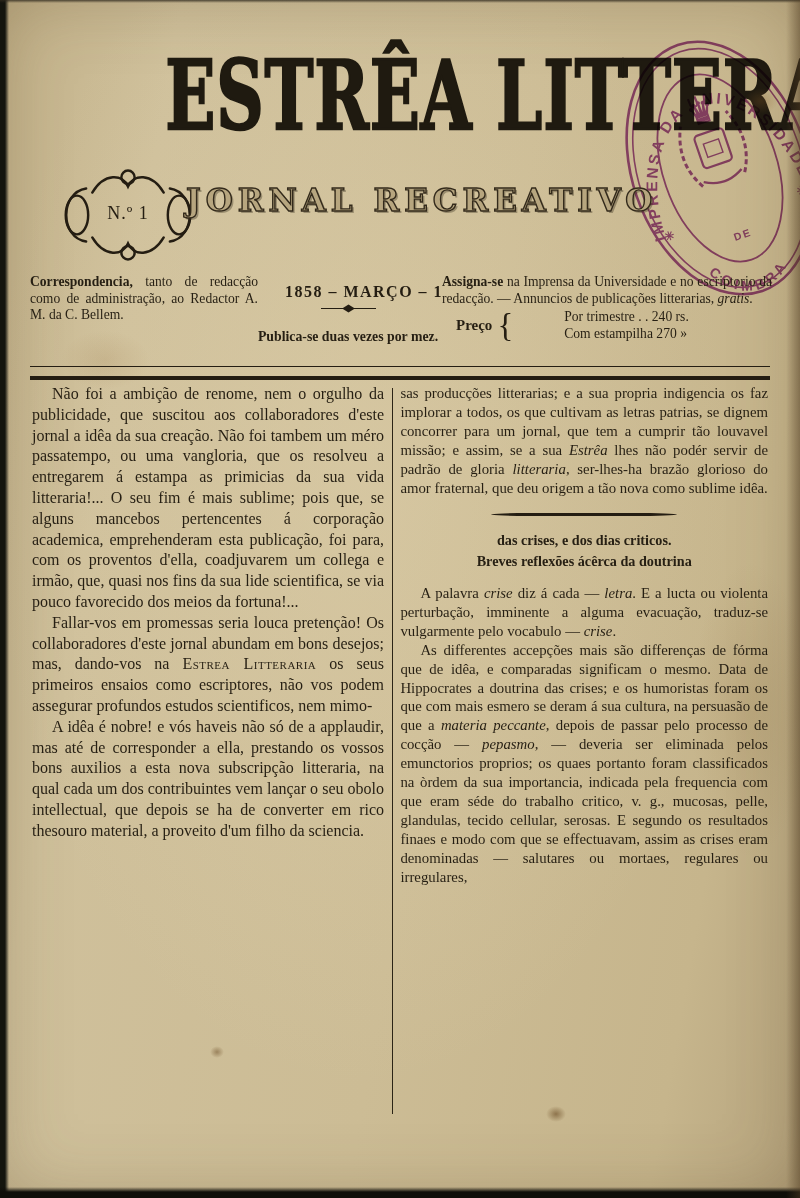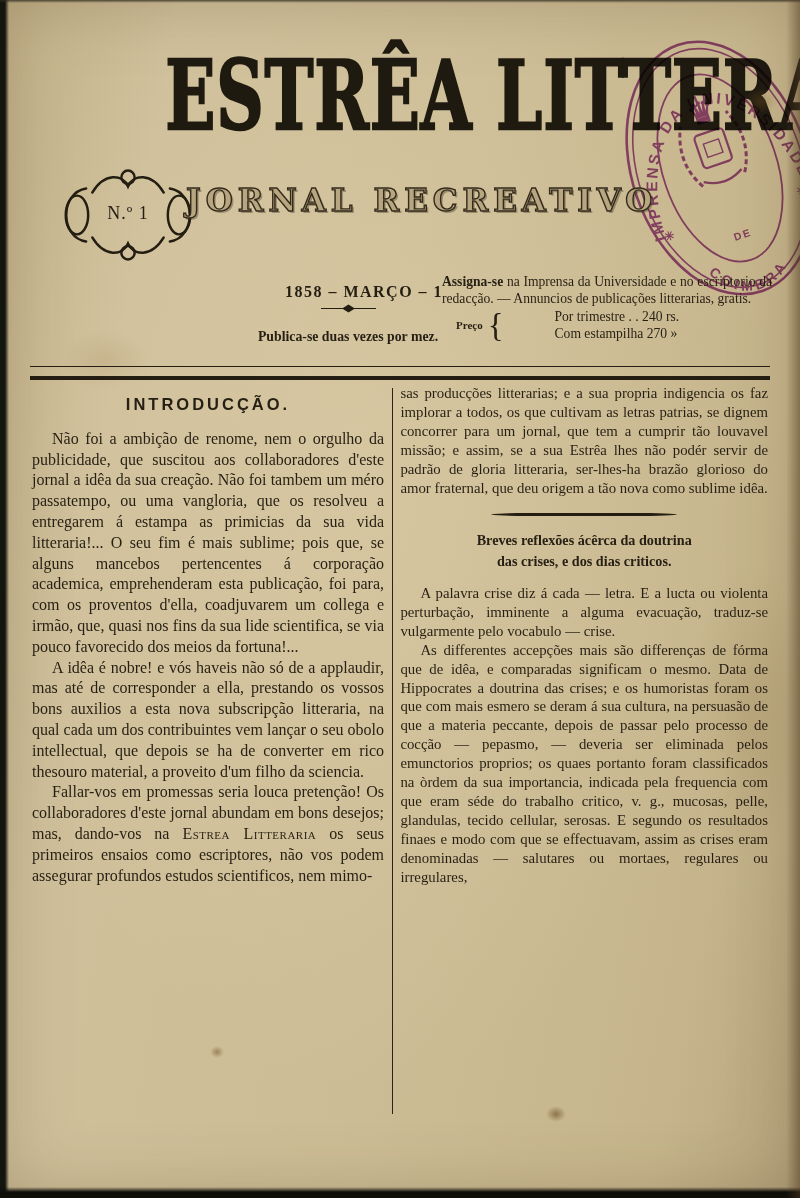--- a/index.html
+++ b/index.html
@@ -56,40 +56,40 @@
   .info-left p{margin:0;}
   .info-left p + p{text-indent:12px;}
   .info-center{width:176px;margin:0 2px;display:flex;flex-direction:column;align-items:center;text-align:center;}
   .orn{margin-top:30px;display:flex;align-items:center;}
   .orn .bar{width:22px;height:1.6px;background:#241d12;}
   .orn .knot{width:9px;height:9px;margin:0 1px;background:#241d12;transform:scale(1,.62) rotate(45deg);}
   .publish-note{margin-top:16px;font-weight:bold;font-size:13.8px;white-space:nowrap;}
   .info-right{width:330px;margin-left:4px;}
   .info-right p{margin:0;}
   .price-row{display:flex;align-items:center;margin-top:2px;}
-  .price-label{font-weight:bold;font-size:11px;margin-left:14px;}
+  .price-label{font-weight:bold;font-size:15px;margin-left:14px;}
   .brace{font-size:33px;font-weight:normal;margin:0 3px 0 5px;line-height:1;}
   .price-lines{font-size:13.6px;line-height:16.6px;white-space:nowrap;}
   .price-lines span{display:block;margin-left:48px;}
 
   .double-rule{position:absolute;top:366px;left:30px;width:740px;height:9px;
     border-top:1.5px solid #241d12;border-bottom:4px solid #241d12;}
 
   
   .columns{position:absolute;top:384px;left:32px;width:736px;height:730px;display:flex;}
   .col-left{width:352px;font-size:16px;line-height:20.8px;text-align:justify;}
   .col-divider{width:1.4px;background:#2b2416;margin:4px 7px 0 8px;}
   .col-right{flex:1;font-size:14.8px;line-height:18.9px;text-align:justify;}
   .col p{margin:0;text-indent:20px;}
   .col p.no-indent{text-indent:0;}
   .intro-heading{margin:10px 0 14px;text-align:center;font-family:"Liberation Sans", sans-serif;
     font-weight:bold;font-size:16.5px;letter-spacing:3px;}
   .section-rule{width:186px;height:2.6px;background:#241d12;border:0;margin:16px auto 14px;border-radius:40%/100%;}
   .section-heading{margin:0 0 12px;text-align:center;font-weight:bold;font-size:14.2px;line-height:21px;}
-  .seg-i{}
+  .seg-i{font-style:italic;}
   .seg-b{font-weight:bold;}
   .seg-sc{font-variant:small-caps;letter-spacing:.5px;}
 </style>
 </head>
 <body>
 
 <div class="page">
   <div class="stain s4"></div>
   <div class="stain s5"></div>
 
@@ -145,20 +145,21 @@
     <div class="cart-label">N.º 1</div>
   </div>
 
   <div class="subtitle">JORNAL RECREATIVO</div>
 
 
   <div class="date-line">1858 – MARÇO – 1</div>
 
   <div class="info-row">
     <div class="info-col info-left">
+      <p><span class="seg-b">Correspondencia,</span><span> tanto de redacção como de administração, ao Redactor A. M. da C. Bellem.</span></p>
     </div>
     <div class="info-col info-center">
       <div class="orn">
         <span class="bar"></span>
           <span class="knot"></span>
           <span class="bar"></span>
       </div>
       <div class="publish-note">Publica-se duas vezes por mez.</div>
     </div>
     <div class="info-col info-right">
@@ -171,32 +172,31 @@
           <span>Com estampilha 270 »</span>
         </span>
       </div>
     </div>
   </div>
 
   <div class="double-rule"></div>
 
   <div class="columns">
     <div class="col col-left">
-      <h2 class="intro-heading">INTRODUCÇÃO.</h2>
       <p><span>Não foi a ambição de renome, nem o orgulho da publicidade, que suscitou aos collaboradores d'este jornal a idêa da sua creação. Não foi tambem um méro passatempo, ou uma vangloria, que os resolveu a entregarem á estampa as primicias da sua vida litteraria!... O seu fim é mais sublime; pois que, se alguns mancebos pertencentes á corporação academica, emprehenderam esta publicação, foi para, com os proventos d'ella, coadjuvarem um collega e irmão, que, quasi nos fins da sua lide scientifica, se via pouco favorecido dos meios da fortuna!...</span></p>
+      <p><span>Fallar-vos em promessas seria louca pretenção! Os collaboradores d'este jornal abundam em bons desejos; mas, dando-vos na </span><span class="seg-sc">Estrea Litteraria</span><span> os seus primeiros ensaios como escriptores, não vos podem assegurar profundos estudos scientificos, nem mimo-</span></p>
       <p><span>A idêa é nobre! e vós haveis não só de a applaudir, mas até de corresponder a ella, prestando os vossos bons auxilios a esta nova subscripção litteraria, na qual cada um dos contribuintes vem lançar o seu obolo intellectual, que depois se ha de converter em rico thesouro material, a proveito d'um filho da sciencia.</span></p>
-      <p><span>Fallar-vos em promessas seria louca pretenção! Os collaboradores d'este jornal abundam em bons desejos; mas, dando-vos na </span><span class="seg-sc">Estrea Litteraria</span><span> os seus primeiros ensaios como escriptores, não vos podem assegurar profundos estudos scientificos, nem mimo-</span></p>
     </div>
     <div class="col-divider"></div>
     <div class="col col-right">
       <p class="no-indent"><span>sas producções litterarias; e a sua propria indigencia os faz implorar a todos, os que cultivam as letras patrias, se dignem concorrer para um jornal, que tem a cumprir tão louvavel missão; e assim, se a sua </span><span class="seg-i">Estrêa</span><span> lhes não podér servir de padrão de gloria </span><span class="seg-i">litteraria</span><span>, ser-lhes-ha brazão glorioso do amor fraternal, que deu origem a tão nova como sublime idêa.</span></p>
       <hr class="section-rule">
       <h3 class="section-heading">
+        <span style="display:block">das crises, e dos dias criticos.</span>
         <span style="display:block">Breves reflexões ácêrca da doutrina</span>
-        <span style="display:block">das crises, e dos dias criticos.</span>
       </h3>
       <p><span>A palavra </span><span class="seg-i">crise</span><span> diz á cada — </span><span class="seg-i">letra</span><span>. E a lucta ou violenta perturbação, imminente a alguma evacuação, traduz-se vulgarmente pelo vocabulo — </span><span class="seg-i">crise</span><span>.</span></p>
       <p><span>As differentes accepções mais são differenças de fórma que de idêa, e comparadas significam o mesmo. Data de Hippocrates a doutrina das crises; e os humoristas foram os que com mais esmero se deram á sua cultura, na persuasão de que a </span><span class="seg-i">materia peccante</span><span>, depois de passar pelo processo de cocção — </span><span class="seg-i">pepasmo</span><span>, — deveria ser eliminada pelos emunctorios proprios; os quaes portanto foram classificados na òrdem da sua importancia, indicada pela frequencia com que eram séde do trabalho critico, v. g., mucosas, pelle, glandulas, tecido cellular, serosas. E segundo os resultados finaes e modo com que se effectuavam, assim as crises eram denominadas — salutares ou mortaes, regulares ou irregulares,</span></p>
     </div>
   </div>
 
   <div class="stain s1"></div>
   <div class="stain s2"></div>
   <div class="stain s3"></div>
 

